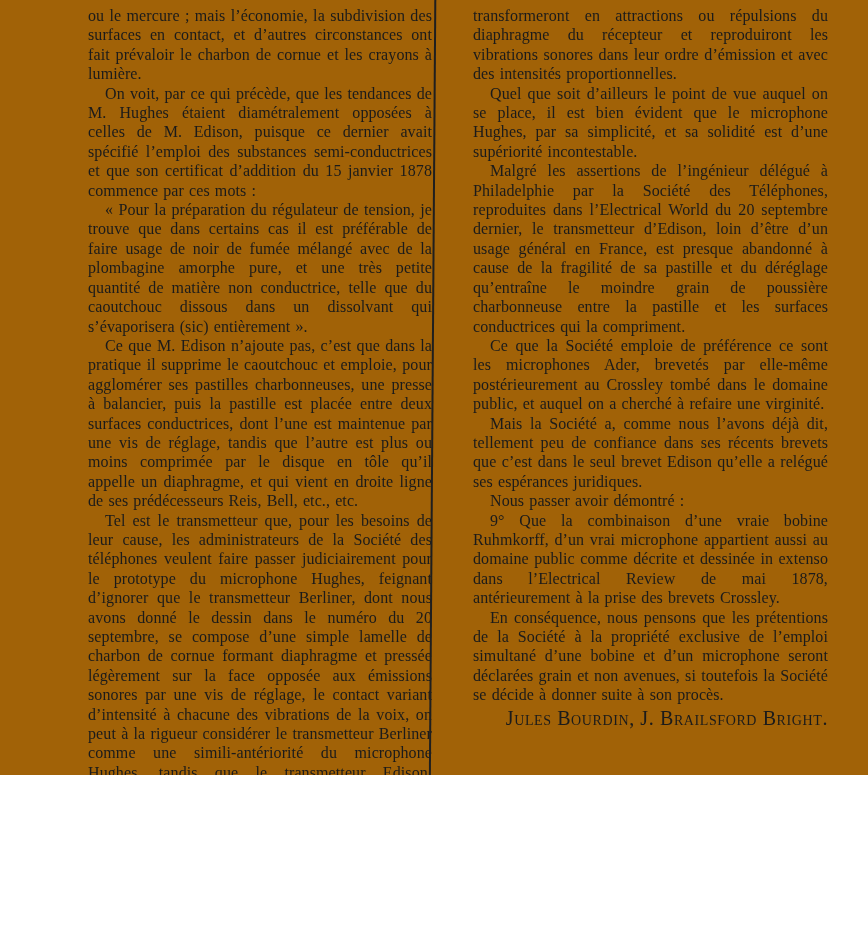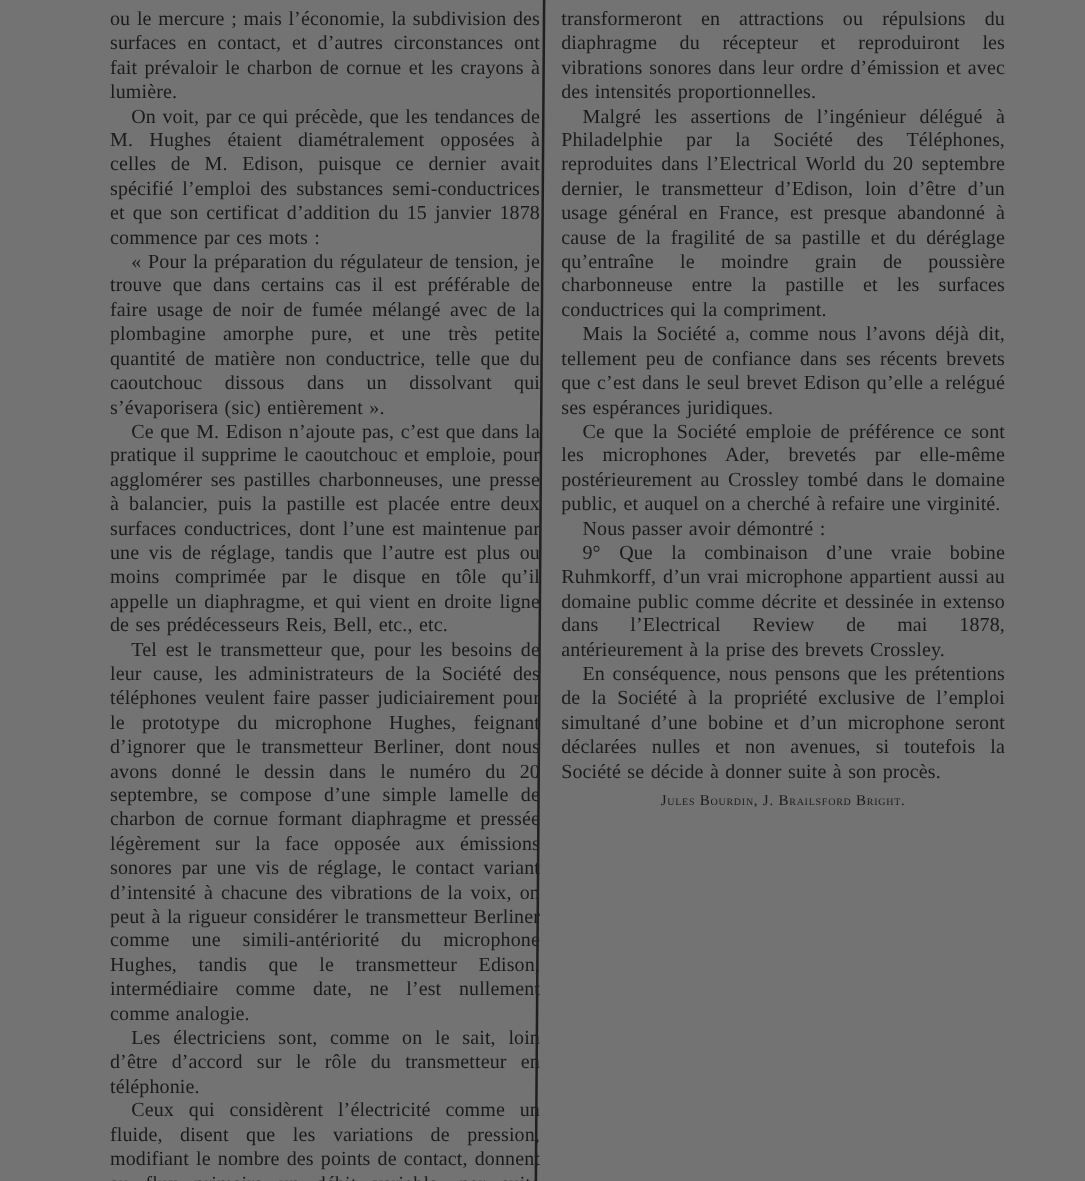--- a/index.html
+++ b/index.html
@@ -3,54 +3,54 @@
 <meta charset="utf-8">
 <style>
   html, body { margin: 0; padding: 0; }
   body {
     width: 868px; height: 945px;
     background: #ffffff;
     font-family: "Liberation Serif", serif;
   }
   .page {
     position: relative;
-    width: 868px; height: 945px;
-    background: #737373;
+    width: 868px; height: 775px;
+    background: #a16207;
     overflow: hidden;
   }
   .column {
     position: absolute;
     top: 6px;
     color: #1b1b1b;
   }
   .column-left  { left: 88px;  width: 344px; }
-  .column-right { left: 449px; width: 355px; }
+  .column-right { left: 473px; width: 355px; }
   .divider {
     position: absolute;
     left: 431px; top: -4px;
     width: 2px; height: 952px;
     background: #1f1f1f;
     transform: rotate(0.4deg);
   }
   p.para {
     margin: 0;
     text-align: justify;
     text-indent: 17px;
     font-size: 16px;
     line-height: 19.4px;
     word-spacing: 1px;
     letter-spacing: 0.1px;
   }
   p.para.noindent { text-indent: 0; }
   p.para .it { }
   p.signature {
     margin: 4px 0 0 0;
-    text-align: center;
+    text-align: right;
     text-indent: 0;
-    font-size: 12px;
+    font-size: 20px;
     line-height: 19.4px;
     font-variant: small-caps;
     letter-spacing: 0.6px;
   }
 </style>
 </head>
 <body>
 
 <div class="page">
   <div class="column column-left">
@@ -58,21 +58,22 @@
       <p class="para"><span class="">On voit, par ce qui précède, que les tendances de M. Hughes étaient diamétralement opposées à celles de M. Edison, puisque ce dernier avait spécifié l’emploi des substances semi-conductrices et que son certificat d’addition du 15 janvier 1878 commence par ces mots :</span></p>
       <p class="para"><span class="">« Pour la préparation du régulateur de tension, je trouve que dans certains cas il est </span><span class="it">préférable</span><span class=""> de faire usage de noir de fumée mélangé avec de la plombagine amorphe pure, et une très petite quantité de matière non conductrice, telle que du caoutchouc dissous dans un dissolvant qui </span><span class="it">s’évaporisera (sic)</span><span class=""> entièrement ».</span></p>
       <p class="para"><span class="">Ce que M. Edison n’ajoute pas, c’est que dans la pratique il supprime le caoutchouc et emploie, pour agglomérer ses pastilles charbonneuses, une presse à balancier, puis la pastille est placée entre deux surfaces conductrices, dont l’une est maintenue par une vis de réglage, tandis que l’autre est plus ou moins comprimée par le disque en tôle qu’il appelle un diaphragme, et qui vient en droite ligne de ses prédécesseurs Reis, Bell, etc., etc.</span></p>
       <p class="para"><span class="">Tel est le transmetteur que, pour les besoins de leur cause, les administrateurs de la Société des téléphones veulent faire passer judiciairement pour le prototype du microphone Hughes, feignant d’ignorer que le transmetteur Berliner, dont nous avons donné le dessin dans le numéro du 20 septembre, se compose d’une simple lamelle de charbon de cornue formant diaphragme et pressée légèrement sur la face opposée aux émissions sonores par une vis de réglage, le contact variant d’intensité à chacune des vibrations de la voix, on peut à la rigueur considérer le transmetteur Berliner comme une simili-antériorité du microphone Hughes, tandis que le transmetteur Edison, intermédiaire comme date, ne l’est nullement comme analogie.</span></p>
       <p class="para"><span class="">Les électriciens sont, comme on le sait, loin d’être d’accord sur le rôle du transmetteur en téléphonie.</span></p>
       <p class="para"><span class="">Ceux qui considèrent l’électricité comme un fluide, disent que les variations de pression, modifiant le nombre des points de contact, donnent au flux primaire un débit variable, par suite synchronique des vibrations de la voix, et permettent la reproduction à distance de ces vibrations, à l’aide d’un électro-aimant polarisé.</span></p>
     </div>
   <div class="divider"></div>
   <div class="column column-right">
       <p class="para noindent"><span class="">transformeront en attractions ou répulsions du diaphragme du récepteur et reproduiront les vibrations sonores dans leur ordre d’émission et avec des intensités proportionnelles.</span></p>
+      <p class="para"><span class="">Quel que soit d’ailleurs le point de vue auquel on se place, il est bien évident que le microphone Hughes, par sa simplicité, et sa solidité est d’une supériorité incontestable.</span></p>
       <p class="para"><span class="">Malgré les assertions de l’ingénieur délégué à Philadelphie par la Société des Téléphones, reproduites dans l’</span><span class="it">Electrical World</span><span class=""> du 20 septembre dernier, le transmetteur d’Edison, loin d’être d’un usage général en France, est presque abandonné à cause de la fragilité de sa pastille et du déréglage qu’entraîne le moindre grain de poussière charbonneuse entre la pastille et les surfaces conductrices qui la compriment.</span></p>
+      <p class="para"><span class="">Ce que la Société emploie de préférence ce sont les microphones Ader, brevetés par elle-même postérieurement au Crossley tombé dans le domaine public, et auquel on a cherché à refaire une virginité.</span></p>
       <p class="para"><span class="">Mais la Société a, comme nous l’avons déjà dit, tellement peu de confiance dans ses récents brevets que c’est dans le seul brevet Edison qu’elle a relégué ses espérances juridiques.</span></p>
-      <p class="para"><span class="">Ce que la Société emploie de préférence ce sont les microphones Ader, brevetés par elle-même postérieurement au Crossley tombé dans le domaine public, et auquel on a cherché à refaire une virginité.</span></p>
       <p class="para"><span class="">Nous passer avoir démontré :</span></p>
       <p class="para"><span class="">9° Que la combinaison d’une vraie bobine Ruhmkorff, d’un vrai microphone appartient aussi au domaine public comme décrite et dessinée </span><span class="it">in extenso</span><span class=""> dans l’</span><span class="it">Electrical Review</span><span class=""> de mai 1878, antérieurement à la prise des brevets Crossley.</span></p>
-      <p class="para"><span class="">En conséquence, nous pensons que les prétentions de la Société à la propriété exclusive de l’emploi simultané d’une bobine et d’un microphone seront déclarées nulles et non avenues, si toutefois la Société se décide à donner suite à son procès.</span></p>
+      <p class="para"><span class="">En conséquence, nous pensons que les prétentions de la Société à la propriété exclusive de l’emploi simultané d’une bobine et d’un microphone seront déclarées grain et non avenues, si toutefois la Société se décide à donner suite à son procès.</span></p>
       <p class="signature"><span class="">Jules Bourdin, J. Brailsford Bright.</span></p>
     </div>
 </div>
 
 </body></html>

